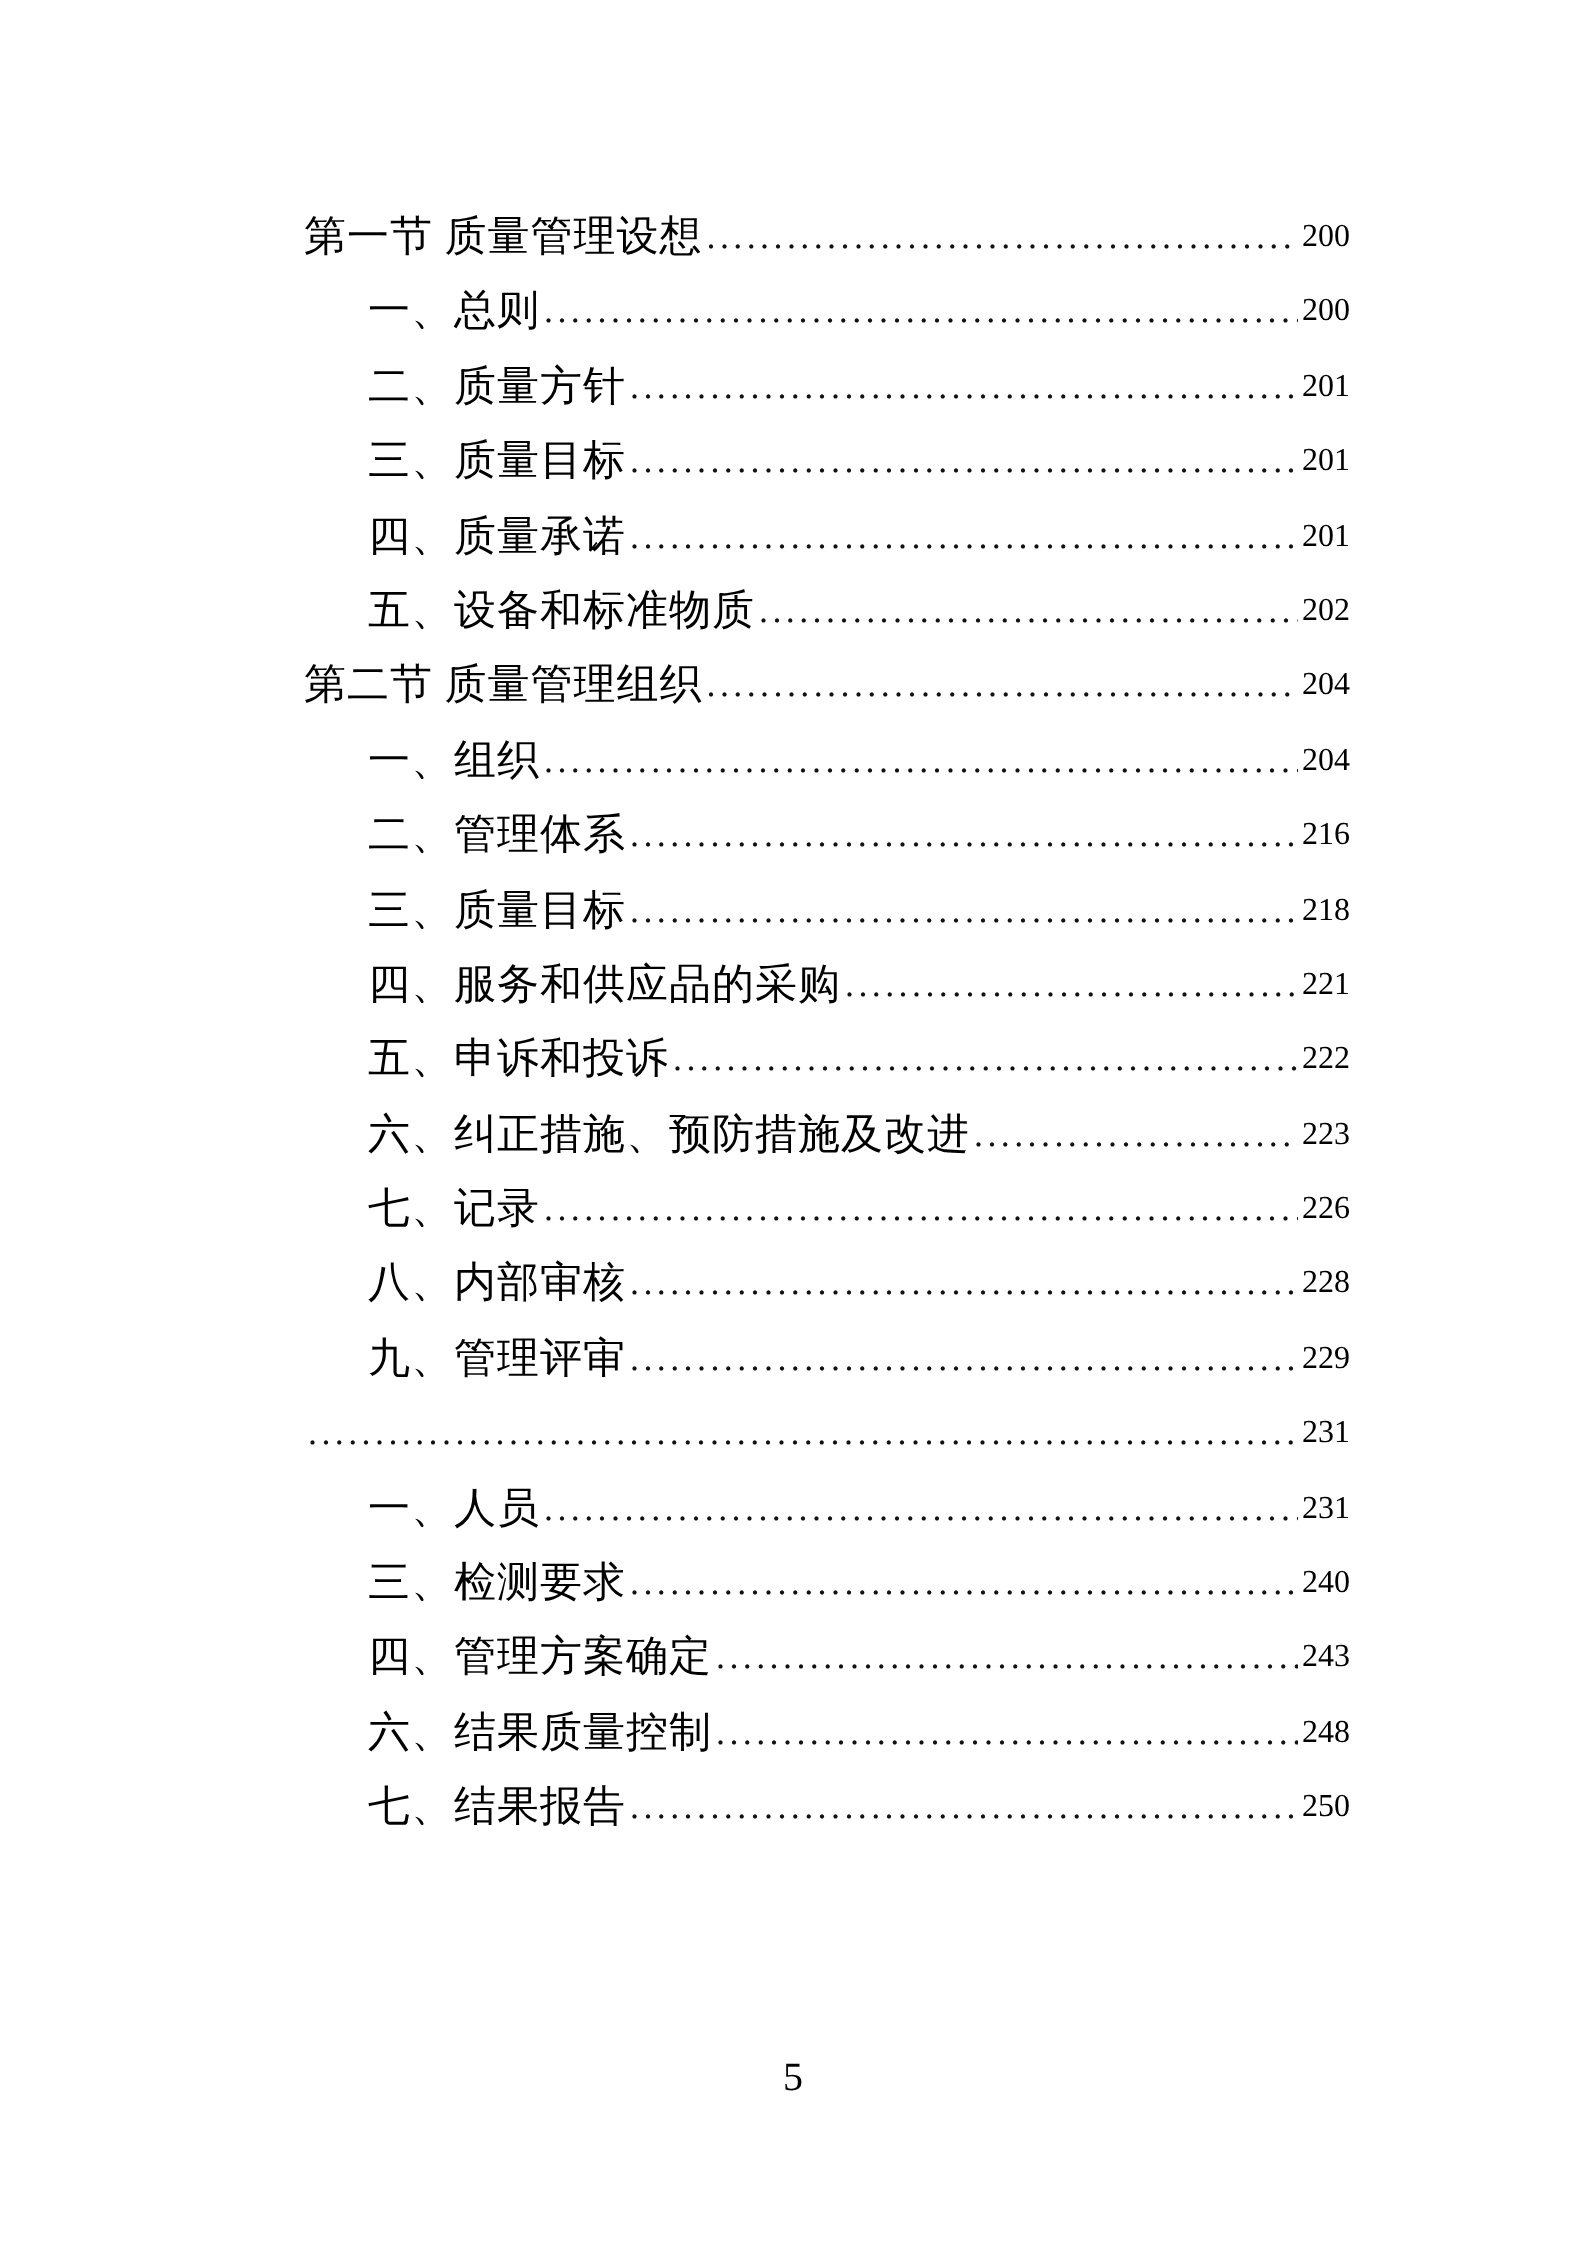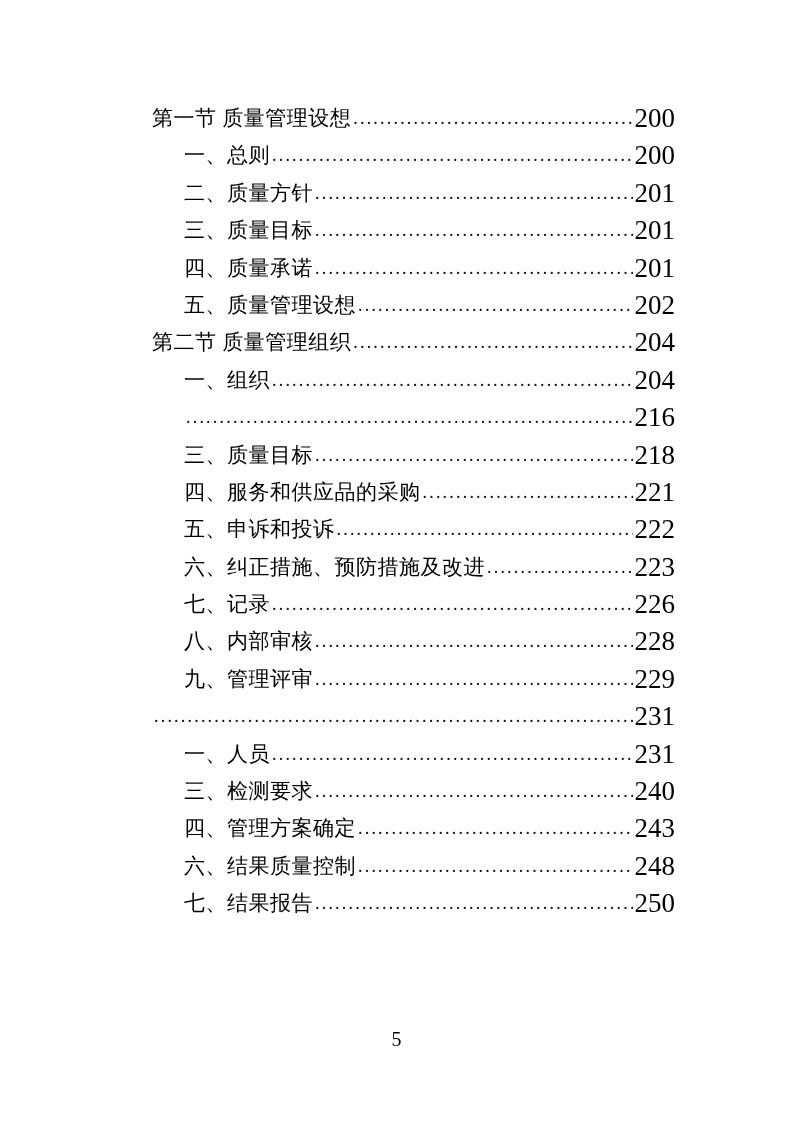--- a/index.html
+++ b/index.html
@@ -48,21 +48,21 @@
     font-size: 18px;
     letter-spacing: 2.2px;
     padding: 0 1px 0 2px;
     color: #111111;
   }
   .toc-leader::after {
     content: "........................................................................................................................................................................................................";
   }
   .toc-page {
     white-space: nowrap;
-    font-size: 27px;
+    font-size: 16px;
     padding-left: 2px;
   }
   .footer {
     position: absolute;
     top: 1026px;
     left: 0;
     width: 793px;
     text-align: center;
     font-size: 20px;
     line-height: 26px;
@@ -98,38 +98,39 @@
     <span class="toc-page">201</span>
   </div>
 
   <div class="toc-row level-2">
     <span class="toc-label">四、质量承诺</span>
     <span class="toc-leader"></span>
     <span class="toc-page">201</span>
   </div>
 
   <div class="toc-row level-2">
-    <span class="toc-label">五、质量管理设想</span>
+    <span class="toc-label">五、设备和标准物质</span>
     <span class="toc-leader"></span>
     <span class="toc-page">202</span>
   </div>
 
   <div class="toc-row level-1">
     <span class="toc-label">第二节 质量管理组织</span>
     <span class="toc-leader"></span>
     <span class="toc-page">204</span>
   </div>
 
   <div class="toc-row level-2">
     <span class="toc-label">一、组织</span>
     <span class="toc-leader"></span>
     <span class="toc-page">204</span>
   </div>
 
   <div class="toc-row level-2">
+    <span class="toc-label">二、管理体系</span>
     <span class="toc-leader"></span>
     <span class="toc-page">216</span>
   </div>
 
   <div class="toc-row level-2">
     <span class="toc-label">三、质量目标</span>
     <span class="toc-leader"></span>
     <span class="toc-page">218</span>
   </div>
 

